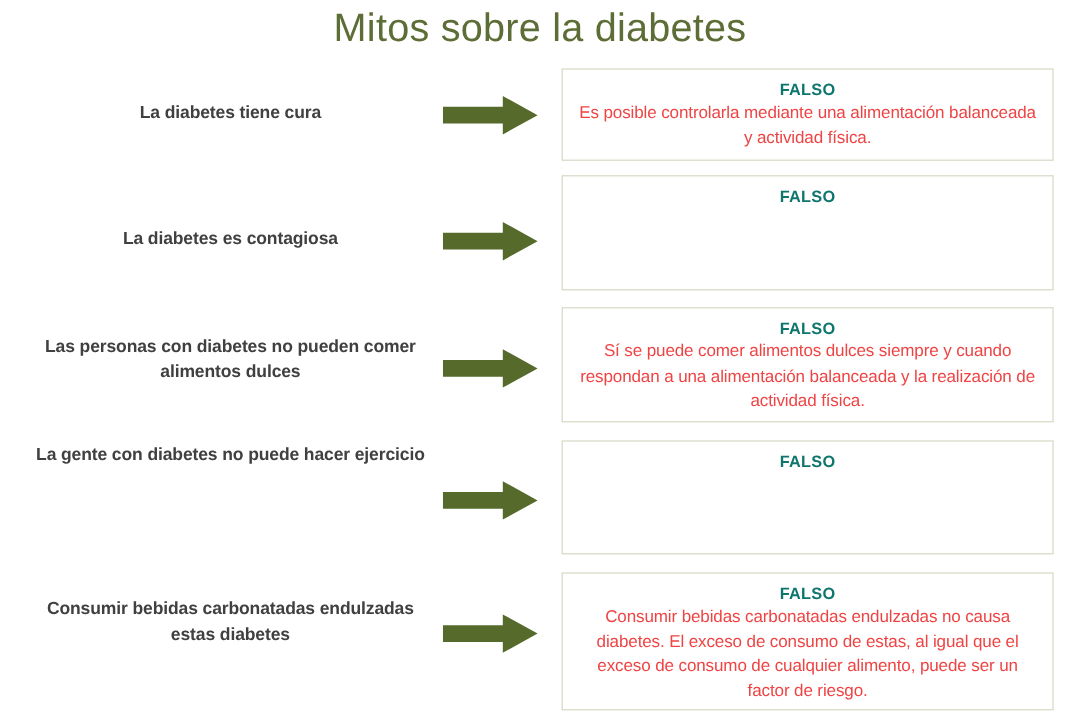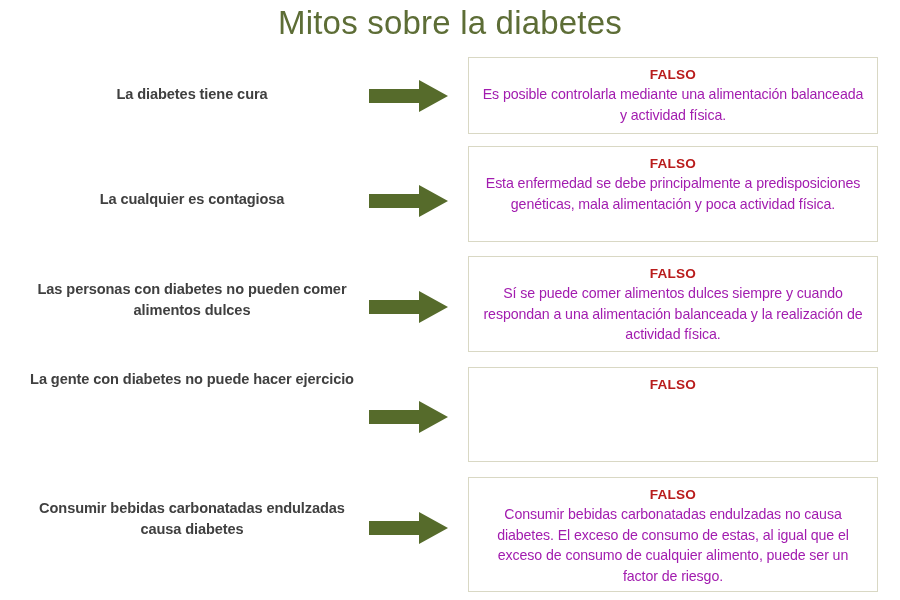--- a/index.html
+++ b/index.html
@@ -78,28 +78,28 @@
     border: 1px solid #d9d8c4;
     background: #ffffff;
     text-align: center;
     padding: 7px 10px 6px 10px;
   }
   .answer-title {
     font-family: "Liberation Sans", sans-serif;
     font-weight: bold;
     font-size: 13.6px;
     line-height: 19px;
-    color: #b91c1c;
+    color: #0f766e;
     letter-spacing: 0.2px;
   }
   .answer-text {
     font-family: "Liberation Sans", sans-serif;
     font-size: 14.2px;
     line-height: 20.5px;
-    color: #a21caf;
+    color: #ef4444;
     letter-spacing: -0.1px;
   }
 
   
   #row-0 { top: 0; }
   #row-0 .myth   { top: 84px; }
   #row-0 .arrow  { top: 79px; }
   #row-0 .answer-box { top: 57px; height: 77px; }
 
   #row-1 { top: 0; }
@@ -136,29 +136,28 @@
         <polygon points="0,10 50,10 50,1 79,17 50,33 50,24 0,24" fill="#566b2b"></polygon>
       </svg>
     </div>
     <div class="answer-box">
       <div class="answer-title">FALSO</div>
       <div class="answer-text">Es posible controlarla mediante una alimentación balanceada y actividad física.</div>
     </div>
   </div>
 
   <div class="row" id="row-1">
-    <div class="myth">La cualquier es contagiosa</div>
+    <div class="myth">La diabetes es contagiosa</div>
     <div class="arrow">
       <svg width="80" height="34" viewBox="0 0 80 34" xmlns="http://www.w3.org/2000/svg">
         <polygon points="0,10 50,10 50,1 79,17 50,33 50,24 0,24" fill="#566b2b"></polygon>
       </svg>
     </div>
     <div class="answer-box">
       <div class="answer-title">FALSO</div>
-      <div class="answer-text">Esta enfermedad se debe principalmente a predisposiciones genéticas, mala alimentación y poca actividad física.</div>
     </div>
   </div>
 
   <div class="row" id="row-2">
     <div class="myth">Las personas con diabetes no pueden comer alimentos dulces</div>
     <div class="arrow">
       <svg width="80" height="34" viewBox="0 0 80 34" xmlns="http://www.w3.org/2000/svg">
         <polygon points="0,10 50,10 50,1 79,17 50,33 50,24 0,24" fill="#566b2b"></polygon>
       </svg>
     </div>
@@ -174,21 +173,21 @@
       <svg width="80" height="34" viewBox="0 0 80 34" xmlns="http://www.w3.org/2000/svg">
         <polygon points="0,10 50,10 50,1 79,17 50,33 50,24 0,24" fill="#566b2b"></polygon>
       </svg>
     </div>
     <div class="answer-box">
       <div class="answer-title">FALSO</div>
     </div>
   </div>
 
   <div class="row" id="row-4">
-    <div class="myth">Consumir bebidas carbonatadas endulzadas causa diabetes</div>
+    <div class="myth">Consumir bebidas carbonatadas endulzadas estas diabetes</div>
     <div class="arrow">
       <svg width="80" height="34" viewBox="0 0 80 34" xmlns="http://www.w3.org/2000/svg">
         <polygon points="0,10 50,10 50,1 79,17 50,33 50,24 0,24" fill="#566b2b"></polygon>
       </svg>
     </div>
     <div class="answer-box">
       <div class="answer-title">FALSO</div>
       <div class="answer-text">Consumir bebidas carbonatadas endulzadas no causa diabetes. El exceso de consumo de estas, al igual que el exceso de consumo de cualquier alimento, puede ser un factor de riesgo.</div>
     </div>
   </div>

